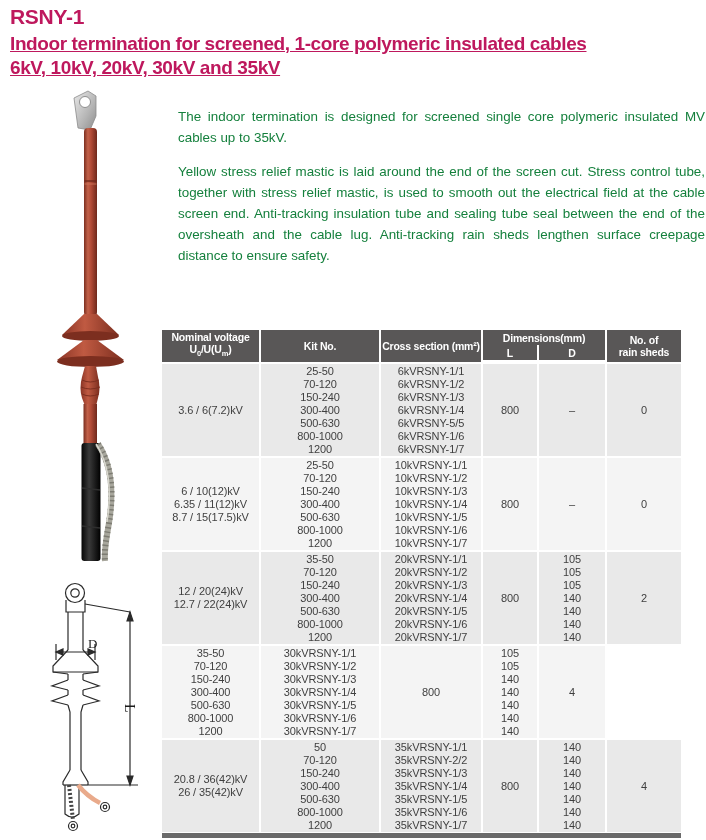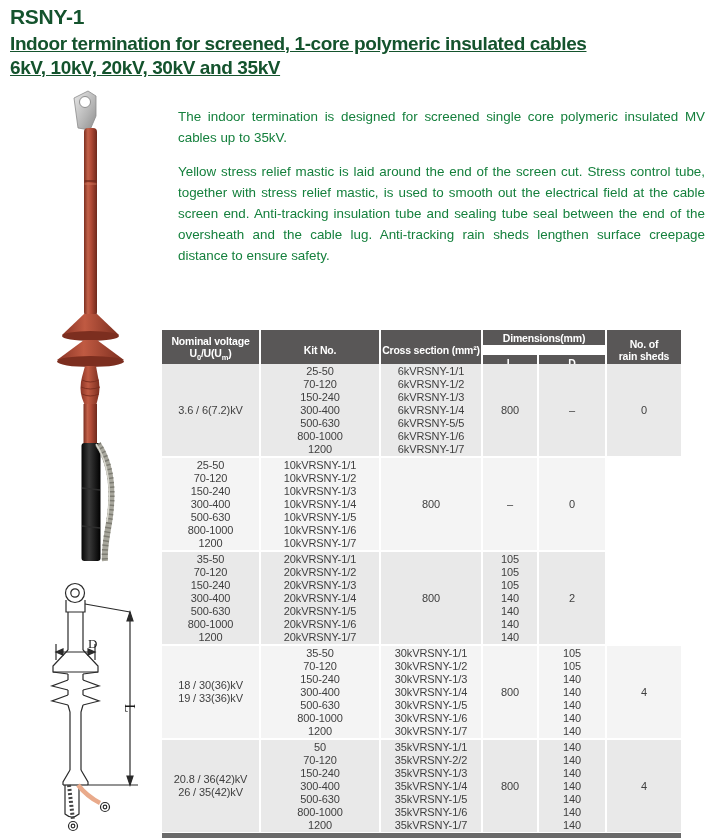--- a/index.html
+++ b/index.html
@@ -2,39 +2,39 @@
 <html><head>
 <meta charset="utf-8">
 <style>
   html,body { margin:0; padding:0; background:#ffffff; }
   .page {
     position:relative; width:706px; height:840px; overflow:hidden;
     background:#ffffff;
     font-family:"Liberation Sans","DejaVu Sans",sans-serif;
   }
   
-  .hdr { position:absolute; left:10px; top:4px; width:692px; color:#14532d; }
+  .hdr { position:absolute; left:10px; top:4px; width:692px; color:#be185d; }
   .hdr h1 { margin:0; font-size:21px; font-weight:bold; line-height:26px; letter-spacing:-0.3px; }
   .hdr h2 { margin:2px 0 0 0; font-size:19px; font-weight:bold; line-height:24px; letter-spacing:-0.4px; }
   .hdr h2 span { display:block;text-decoration:underline; }
   
   .desc { position:absolute; left:178px; top:106px; width:527px; color:#15803d; }
   .desc p { margin:0 0 13px 0; font-size:13.4px; line-height:21px; text-align:justify; }
   
   .photo-fig   { position:absolute; left:30px;  top:88px;  width:130px; height:475px; }
   .drawing-fig { position:absolute; left:16px;  top:582px; width:150px; height:256px; }
   svg { display:block; }
   
   .datatable { position:absolute; left:162px; top:330px; width:519px; }
   .thead { display:grid; grid-template-columns:97px 118px 100px 122px 74px; column-gap:2px; height:32px; }
   .hcell { background:#595757; color:#ffffff; font-weight:bold; font-size:10.5px; line-height:12px;
            display:flex; flex-direction:column; align-items:center; justify-content:center; text-align:center;
            letter-spacing:-0.2px; }
   .hcell sub { font-size:7.5px; }
-  .dim-group { display:grid; grid-template-rows:15px 15px; row-gap:10px; }
+  .dim-group { display:grid; grid-template-rows:15px 15px; row-gap:0; }
   .dim-top { background:#595757; color:#fff; font-weight:bold; font-size:10.5px;
              display:flex; align-items:center; justify-content:center; letter-spacing:-0.2px; }
   .dim-bottom { display:grid; grid-template-columns:54px 66px; column-gap:2px; }
   .dim-bottom div { background:#595757; color:#fff; font-weight:bold; font-size:10.5px;
                     display:flex; align-items:center; justify-content:center; }
   .tgroup { display:grid; grid-template-columns:97px 118px 100px 54px 66px 74px; column-gap:2px; margin-top:2px; }
   .tgroup .cell { background:#e9e9e9; color:#3f3f3f; font-size:11px; line-height:13px;
                   min-height:92px; text-align:center;
                   display:flex; flex-direction:column; justify-content:center; letter-spacing:-0.1px; }
   .tgroup.light .cell { background:#f4f4f4; }
@@ -229,20 +229,25 @@
           </div>
           <div class="cell">
             <div>–</div>
           </div>
           <div class="cell">
             <div>0</div>
           </div>
         </div>
         <div class="tgroup light">
           <div class="cell">
+            <div>6 / 10(12)kV</div>
+            <div>6.35 / 11(12)kV</div>
+            <div>8.7 / 15(17.5)kV</div>
+          </div>
+          <div class="cell">
             <div>25-50</div>
             <div>70-120</div>
             <div>150-240</div>
             <div>300-400</div>
             <div>500-630</div>
             <div>800-1000</div>
             <div>1200</div>
           </div>
           <div class="cell">
             <div>10kVRSNY-1/1</div>
@@ -258,20 +263,24 @@
           </div>
           <div class="cell">
             <div>–</div>
           </div>
           <div class="cell">
             <div>0</div>
           </div>
         </div>
         <div class="tgroup">
           <div class="cell">
+            <div>12 / 20(24)kV</div>
+            <div>12.7 / 22(24)kV</div>
+          </div>
+          <div class="cell">
             <div>35-50</div>
             <div>70-120</div>
             <div>150-240</div>
             <div>300-400</div>
             <div>500-630</div>
             <div>800-1000</div>
             <div>1200</div>
           </div>
           <div class="cell">
             <div>20kVRSNY-1/1</div>
@@ -293,24 +302,20 @@
             <div>140</div>
             <div>140</div>
             <div>140</div>
           </div>
           <div class="cell">
             <div>2</div>
           </div>
         </div>
         <div class="tgroup light">
           <div class="cell">
-            <div>18 / 30(36)kV</div>
-            <div>19 / 33(36)kV</div>
-          </div>
-          <div class="cell">
             <div>35-50</div>
             <div>70-120</div>
             <div>150-240</div>
             <div>300-400</div>
             <div>500-630</div>
             <div>800-1000</div>
             <div>1200</div>
           </div>
           <div class="cell">
             <div>30kVRSNY-1/1</div>

